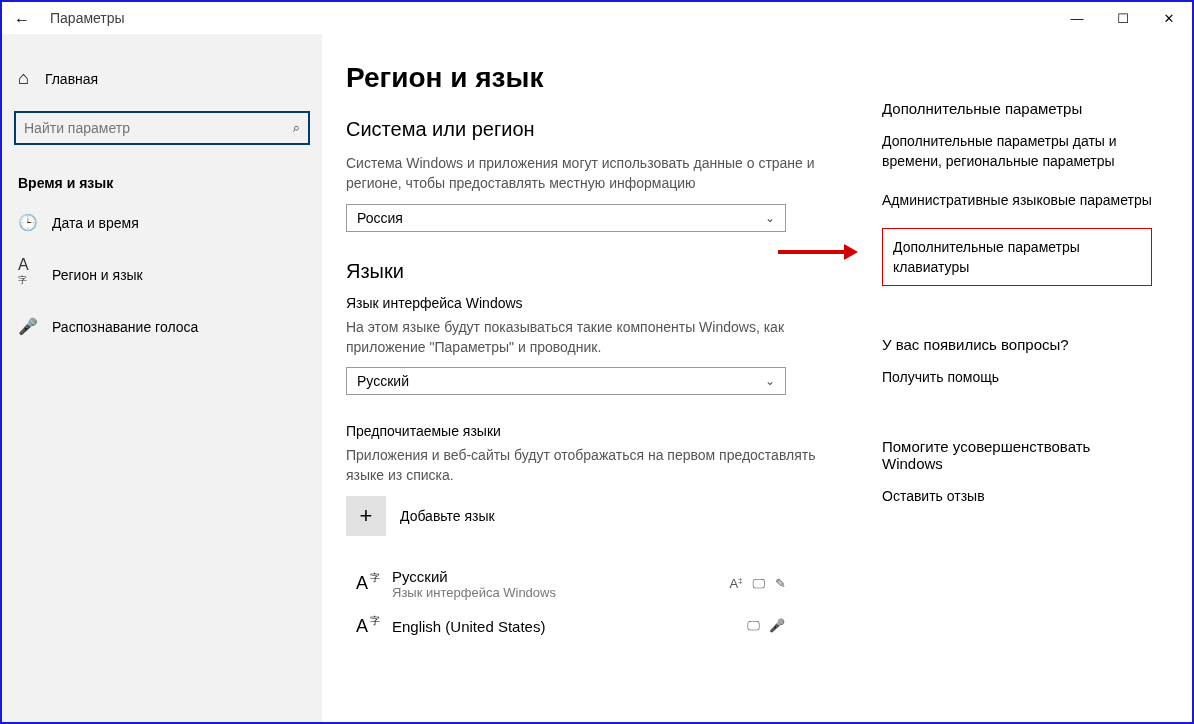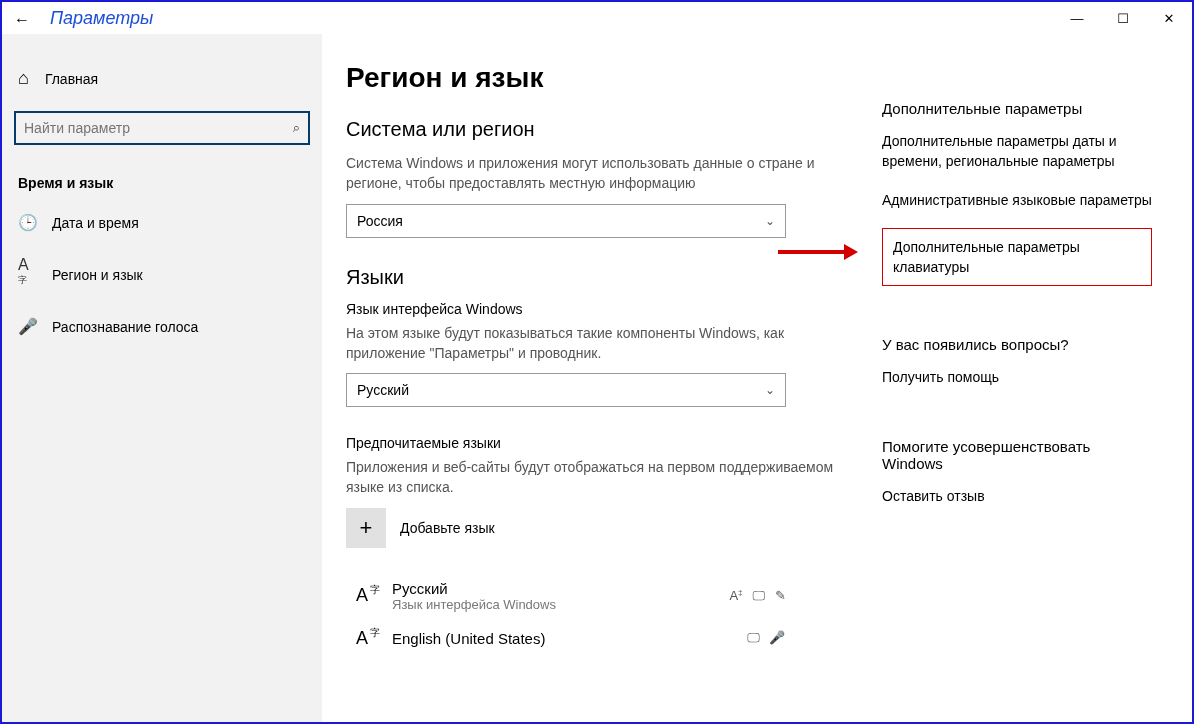--- a/index.html
+++ b/index.html
@@ -20,23 +20,22 @@
   background: #fff;
 }
 .titlebar .back {
   width: 40px;
   text-align: center;
   font-size: 16px;
   cursor: pointer;
 }
 .titlebar .title {
   padding-left: 8px;
-  font-size: 18px;
-  color: #1d4ed8;
-  font-style: italic;
+  font-size: 14px;
+  color: #404040;
 }
 .titlebar .controls {
   margin-left: auto;
   display: flex;
 }
 .titlebar .controls div {
   width: 46px;
   height: 32px;
   display: flex;
   align-items: center;
@@ -116,21 +115,21 @@
   margin-bottom: 12px;
 }
 .desc {
   color: #555;
   font-size: 14px;
   line-height: 1.45;
   margin-bottom: 10px;
 }
 .select-box {
   border: 1px solid #999;
-  height: 34px;
+  height: 28px;
   display: flex;
   align-items: center;
   justify-content: space-between;
   padding: 0 10px;
   cursor: pointer;
   margin-bottom: 28px;
   width: 440px;
 }
 .select-box .chev { color: #555; font-size: 12px; }
 .label {
@@ -258,21 +257,21 @@
 
       <div class="subheading">Языки</div>
       <div class="label">Язык интерфейса Windows</div>
       <div class="desc">На этом языке будут показываться такие компоненты Windows, как приложение "Параметры" и проводник.</div>
       <div class="select-box">
         <span>Русский</span>
         <span class="chev">⌄</span>
       </div>
 
       <div class="label">Предпочитаемые языки</div>
-      <div class="desc">Приложения и веб-сайты будут отображаться на первом поддерживаемом языке из списка.</div>
+      <div class="desc">Приложения и веб-сайты будут отображаться на первом предоставлять языке из списка.</div>
 
       <div class="add-lang">
         <div class="plus">+</div>
         <span>Добавьте язык</span>
       </div>
 
       <div class="lang-item">
         <div class="glyph">A</div>
         <div class="txt">
           <div class="name">Русский</div>

